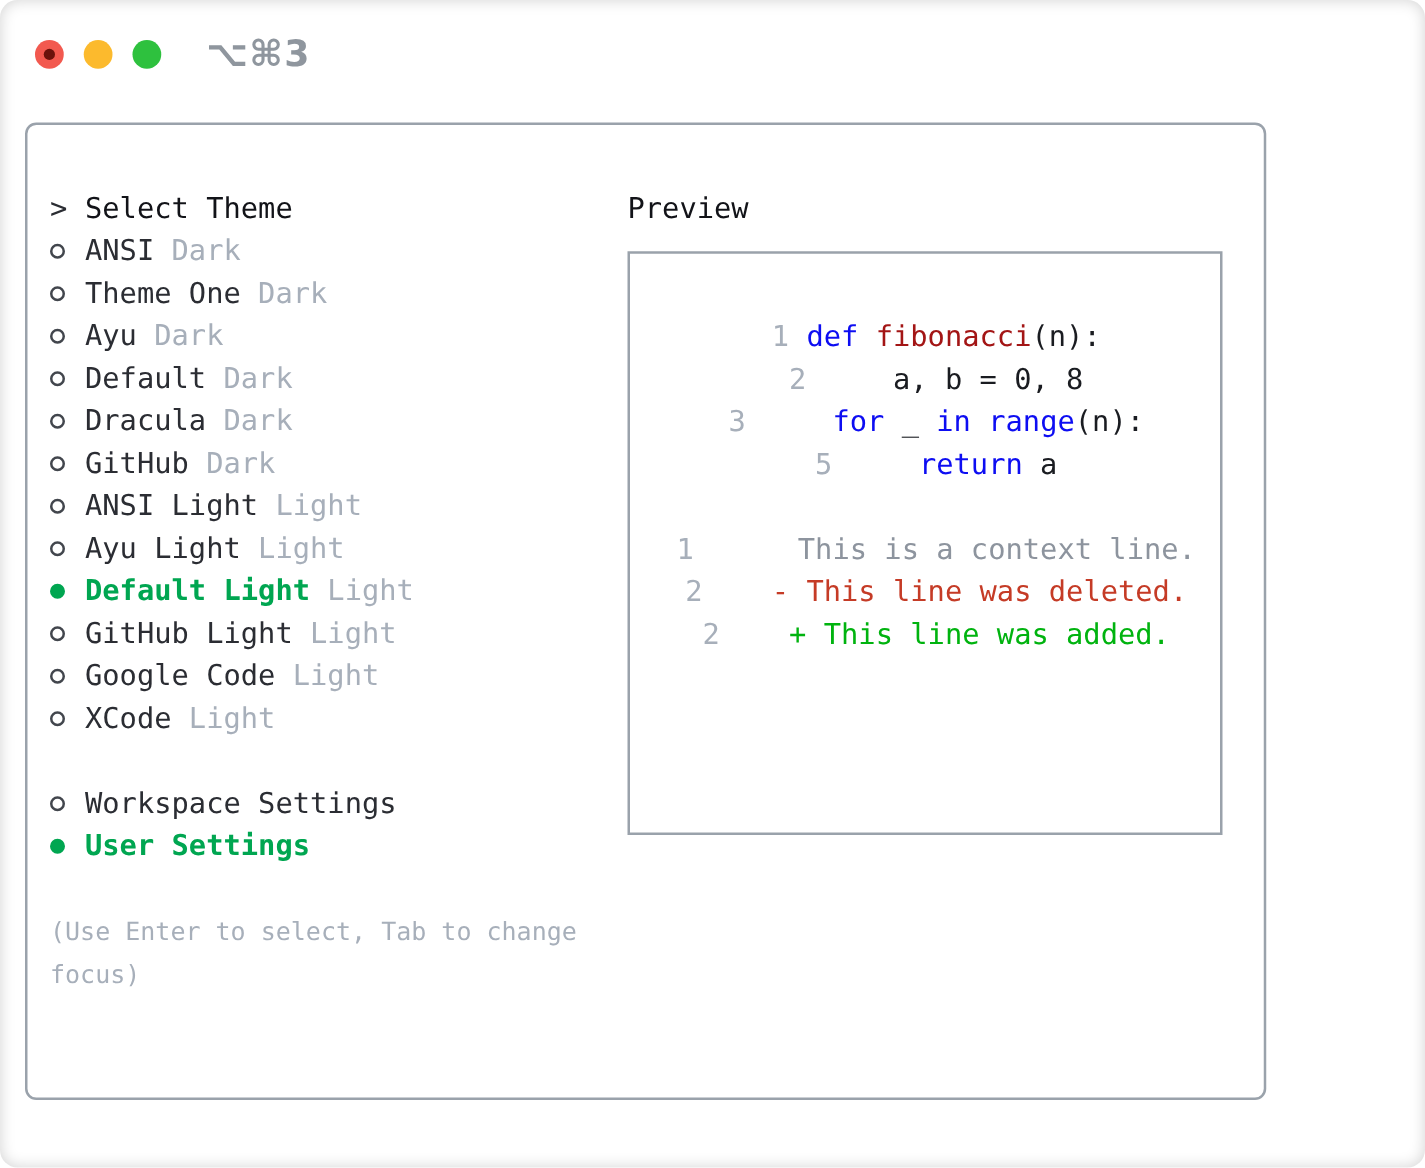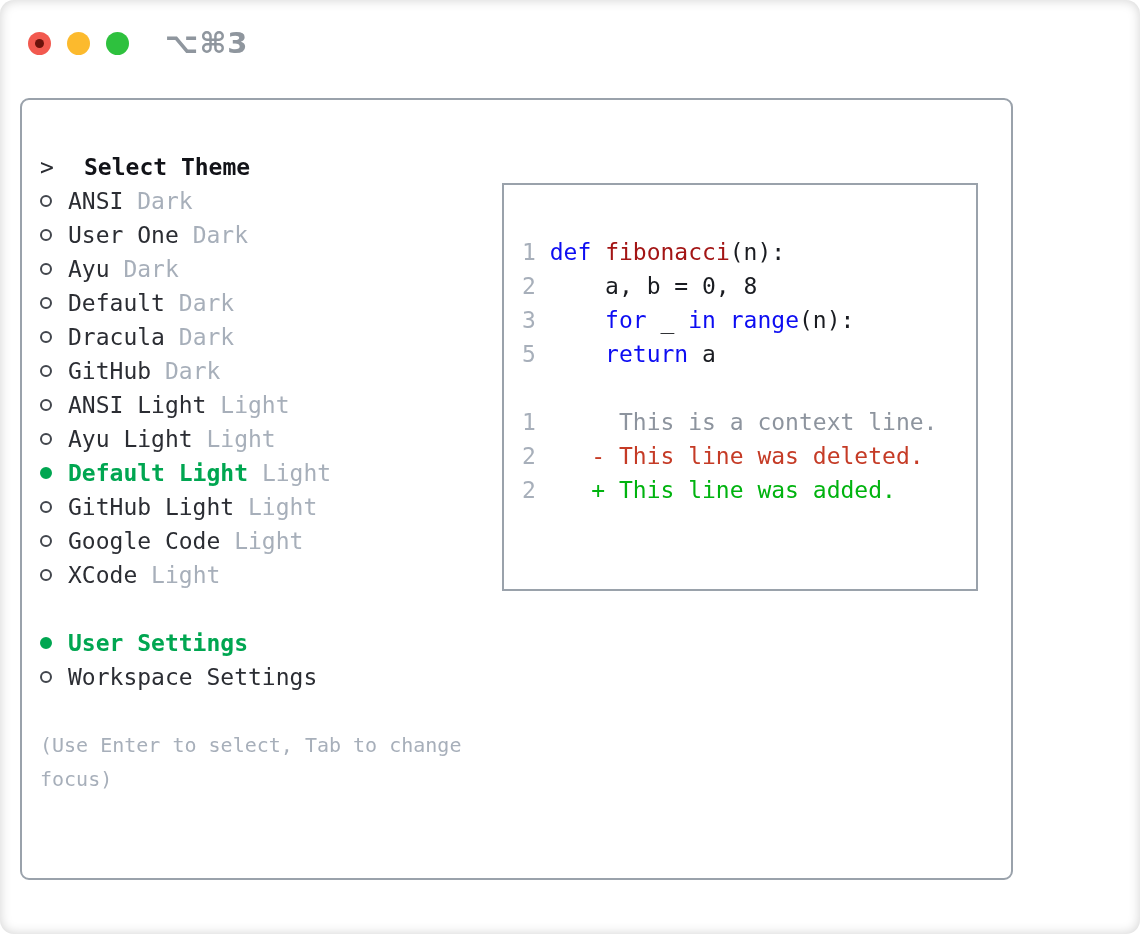--- a/index.html
+++ b/index.html
@@ -30,39 +30,39 @@
     position: absolute; left: 20px; top: 98px; width: 993px; height: 782px;
     border: 2px solid var(--border-gray); border-radius: 9px; background: #fff;
   }
 
   .left-col { position: absolute; left: 18px; top: 50px; width: 450px; }
   .right-col { position: absolute; left: 480px; top: 50px; }
 
   .row { height: 34px; display: flex; align-items: center; font-size: 23px; line-height: 34px; }
   .gutter { width: 28px; flex: none; display: flex; align-items: center; }
   .pointer { color: var(--text-primary); white-space: pre; }
-  .h-label { font-weight: bold; color: var(--text-bold); white-space: pre; margin-left: 16px; }
+  .h-label { font-weight: normal; color: var(--text-bold); white-space: pre; }
   .h2-label { color: var(--text-bold); white-space: pre; }
 
   .radio { width: 12px; height: 12px; border: 2px solid var(--ring-gray); border-radius: 50%; }
   .radio.filled { background: var(--accent-green); border-color: var(--accent-green); }
 
   .t-name { color: var(--text-primary); white-space: pre; }
   .t-variant { color: var(--muted-gray); white-space: pre; }
   .theme-row.selected .t-name, .apply-row.selected .t-name { color: var(--accent-green); font-weight: bold; }
 
   .spacer { height: 34px; }
 
   .help { width: 432px; font-size: 20px; line-height: 34px; color: var(--muted-gray); }
 
   
   .preview-box {
-    margin-top: 33px; width: 476px; height: 408px;
+    margin-top: 17px; width: 476px; height: 467px;
     border: 2px solid var(--border-gray); background: #fff;
-    padding: 16px 0 0 18px; overflow: hidden;
+    padding: 16px 0 0 18px; overflow: hidden; text-align: center;
   }
   .line { height: 34px; line-height: 34px; font-size: 23px; white-space: pre; color: var(--code-text); }
   .line .num { color: var(--muted-gray); }
   .seg-keyword { color: var(--keyword-blue); }
   .seg-function { color: var(--function-red); }
   .seg-context { color: var(--context-gray); }
   .seg-deleted { color: var(--diff-deleted); }
   .seg-added { color: var(--diff-added); }
 </style>
 </head>
@@ -94,21 +94,21 @@
     <span class="gutter">
               <span class="radio"></span>
             </span>
     <span class="t-name">ANSI </span>
             <span class="t-variant">Dark</span>
   </div>
           <div class="row theme-row">
     <span class="gutter">
               <span class="radio"></span>
             </span>
-    <span class="t-name">User One </span>
+    <span class="t-name">Theme One </span>
             <span class="t-variant">Dark</span>
   </div>
           <div class="row theme-row">
     <span class="gutter">
               <span class="radio"></span>
             </span>
     <span class="t-name">Ayu </span>
             <span class="t-variant">Dark</span>
   </div>
           <div class="row theme-row">
@@ -173,40 +173,43 @@
             </span>
     <span class="t-name">XCode </span>
             <span class="t-variant">Light</span>
   </div>
         </div>
 
       <div class="spacer"></div>
 
 
       <div id="apply-list">
+          <div class="row apply-row">
+    <span class="gutter">
+              <span class="radio"></span>
+            </span>
+    <span class="t-name">Workspace Settings</span>
+  </div>
           <div class="row apply-row selected">
     <span class="gutter">
               <span class="radio filled"></span>
             </span>
     <span class="t-name">User Settings</span>
-  </div>
-          <div class="row apply-row">
-    <span class="gutter">
-              <span class="radio"></span>
-            </span>
-    <span class="t-name">Workspace Settings</span>
   </div>
         </div>
 
       <div class="spacer"></div>
 
       <div class="help">(Use Enter to select, Tab to change focus)</div>
     </div>
 
     <div class="right-col">
+      <div class="row">
+        <span class="h-label">Preview</span>
+      </div>
       <div class="preview-box" id="preview-box">
           <div class="line"><span class="num"></span><span class="code"></span></div>
           <div class="line"><span class="num">1</span><span class="code"><span> </span><span class="seg-keyword">def</span><span> </span><span class="seg-function">fibonacci</span><span>(n):</span></span></div>
           <div class="line"><span class="num">2</span><span class="code"><span>     a, b = 0, 8</span></span></div>
           <div class="line"><span class="num">3</span><span class="code"><span>     </span><span class="seg-keyword">for</span><span> _ </span><span class="seg-keyword">in</span><span> </span><span class="seg-keyword">range</span><span>(n):</span></span></div>
           <div class="line"><span class="num">5</span><span class="code"><span>     </span><span class="seg-keyword">return</span><span> a</span></span></div>
           <div class="line"><span class="num"></span><span class="code"></span></div>
           <div class="line"><span class="num">1</span><span class="code"><span class="seg-context">      This is a context line.</span></span></div>
           <div class="line"><span class="num">2</span><span class="code"><span class="seg-deleted">    - This line was deleted.</span></span></div>
           <div class="line"><span class="num">2</span><span class="code"><span class="seg-added">    + This line was added.</span></span></div>

